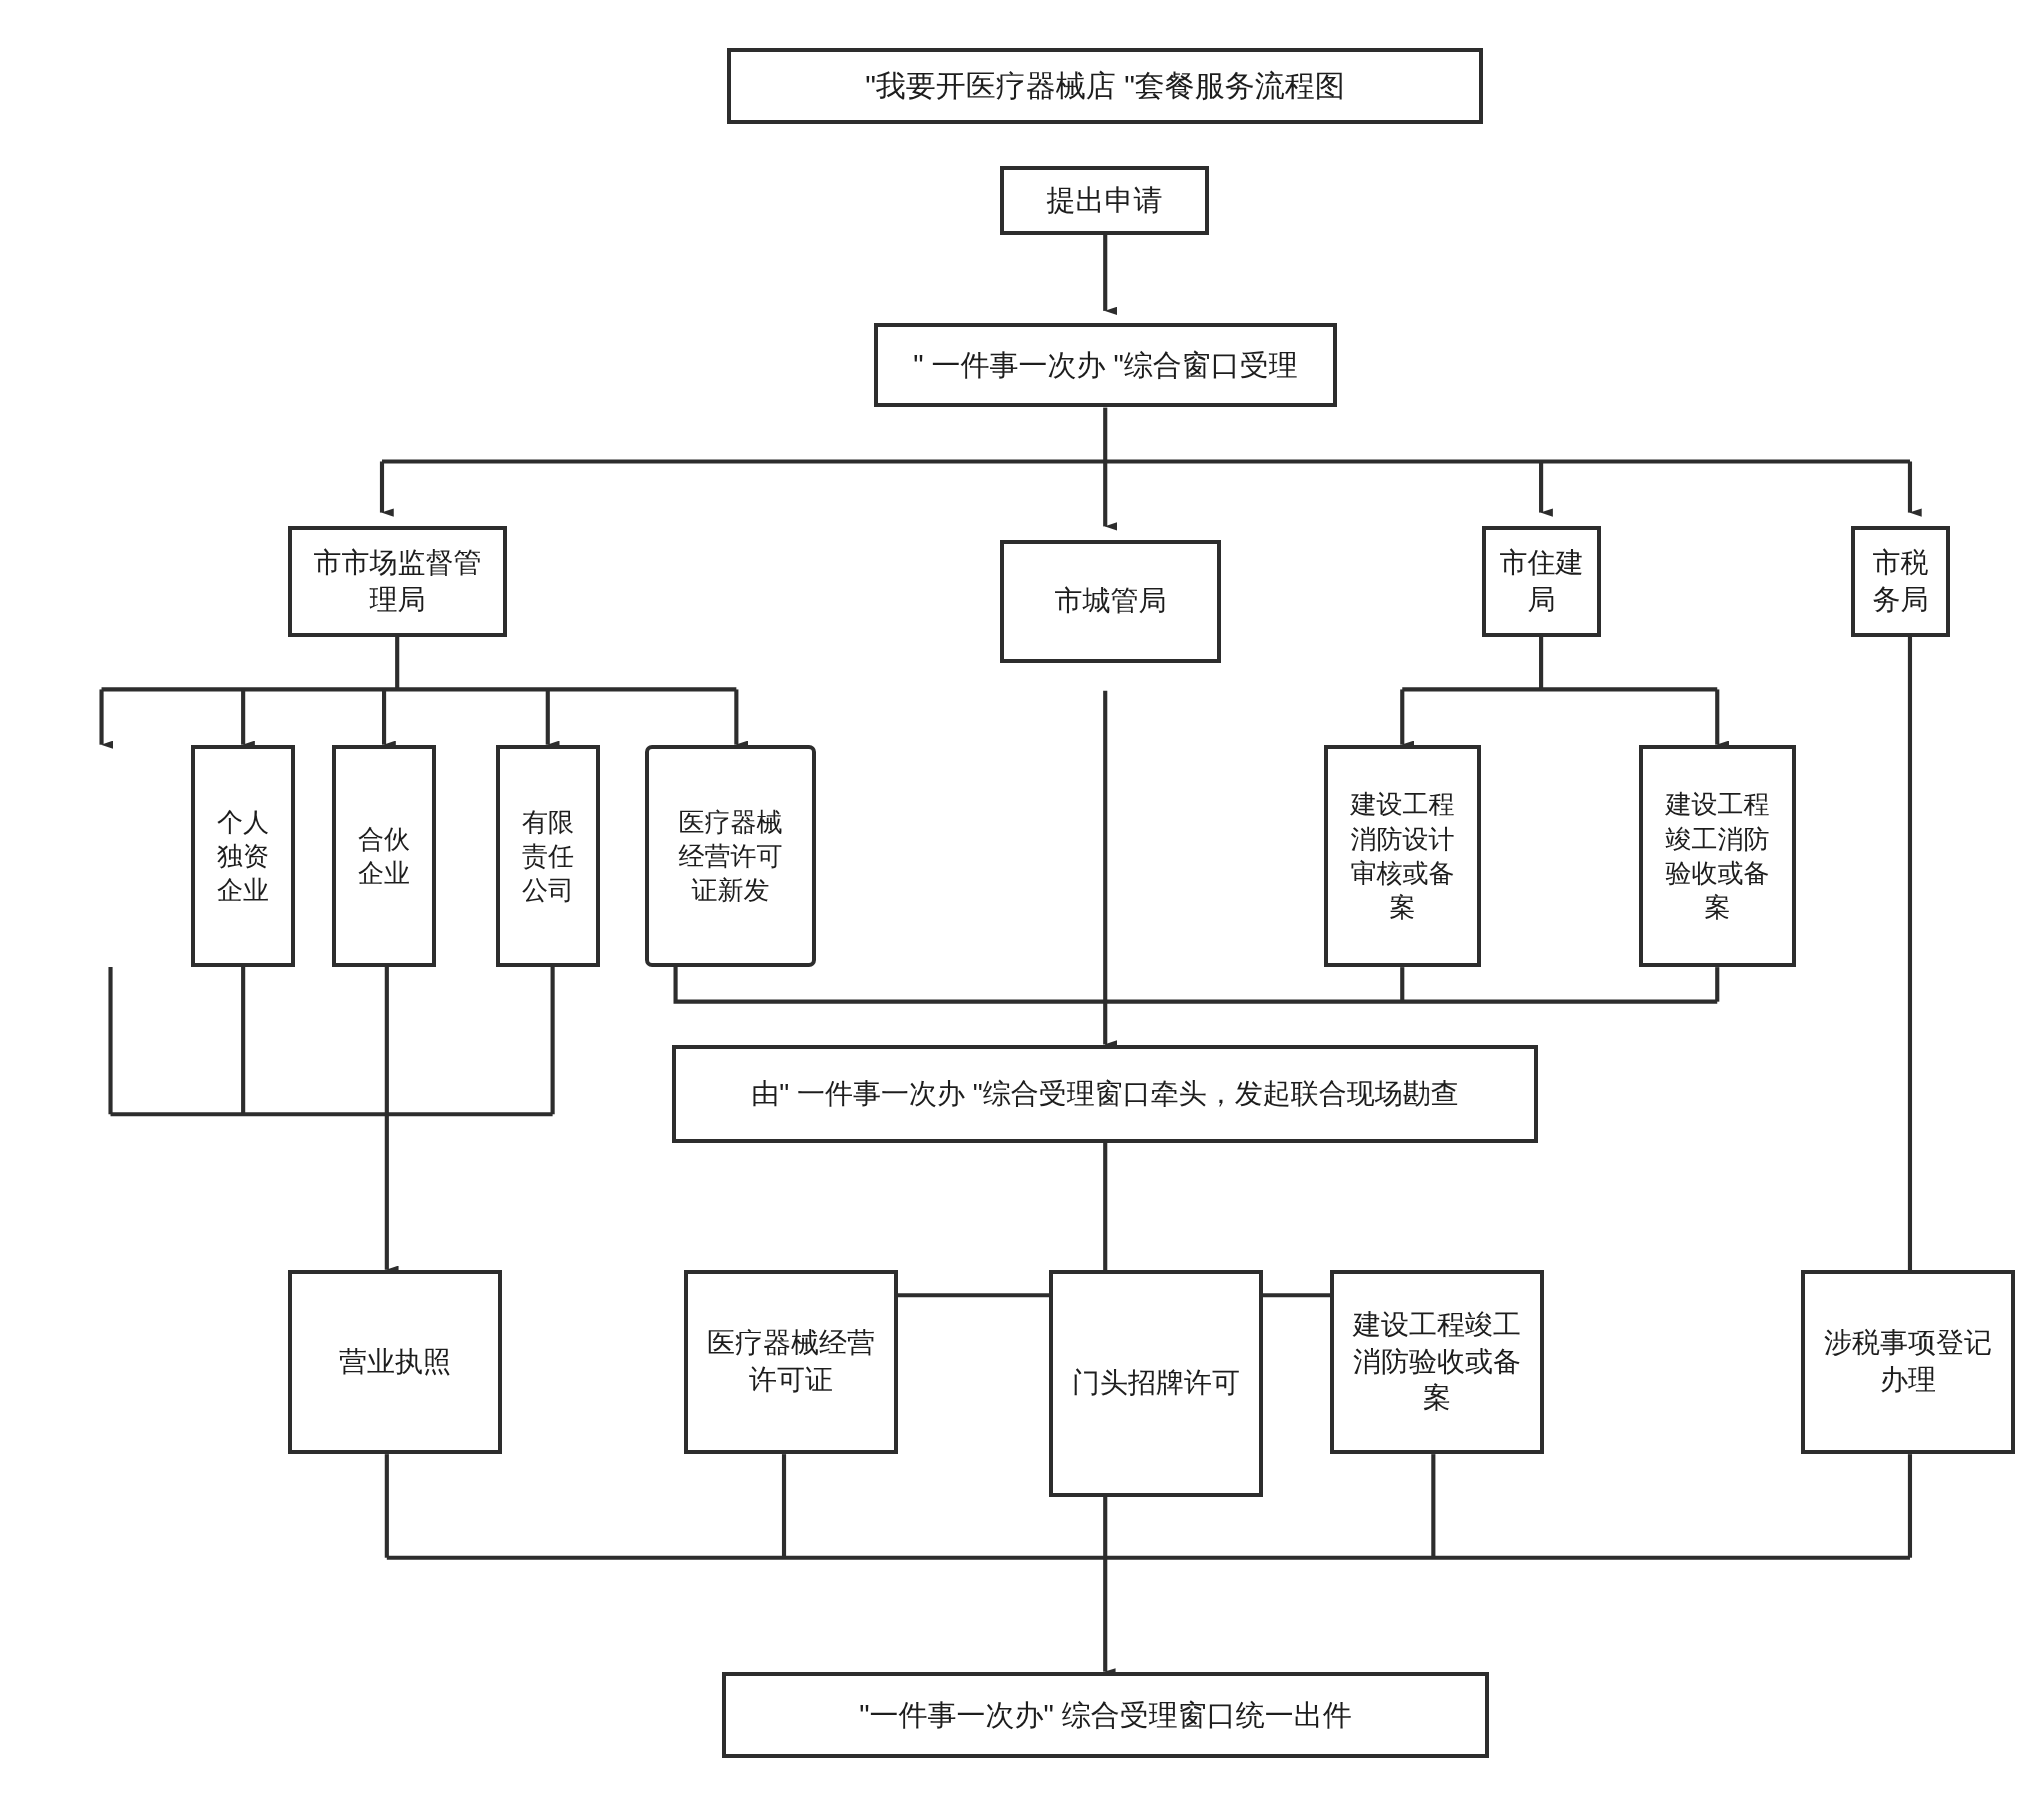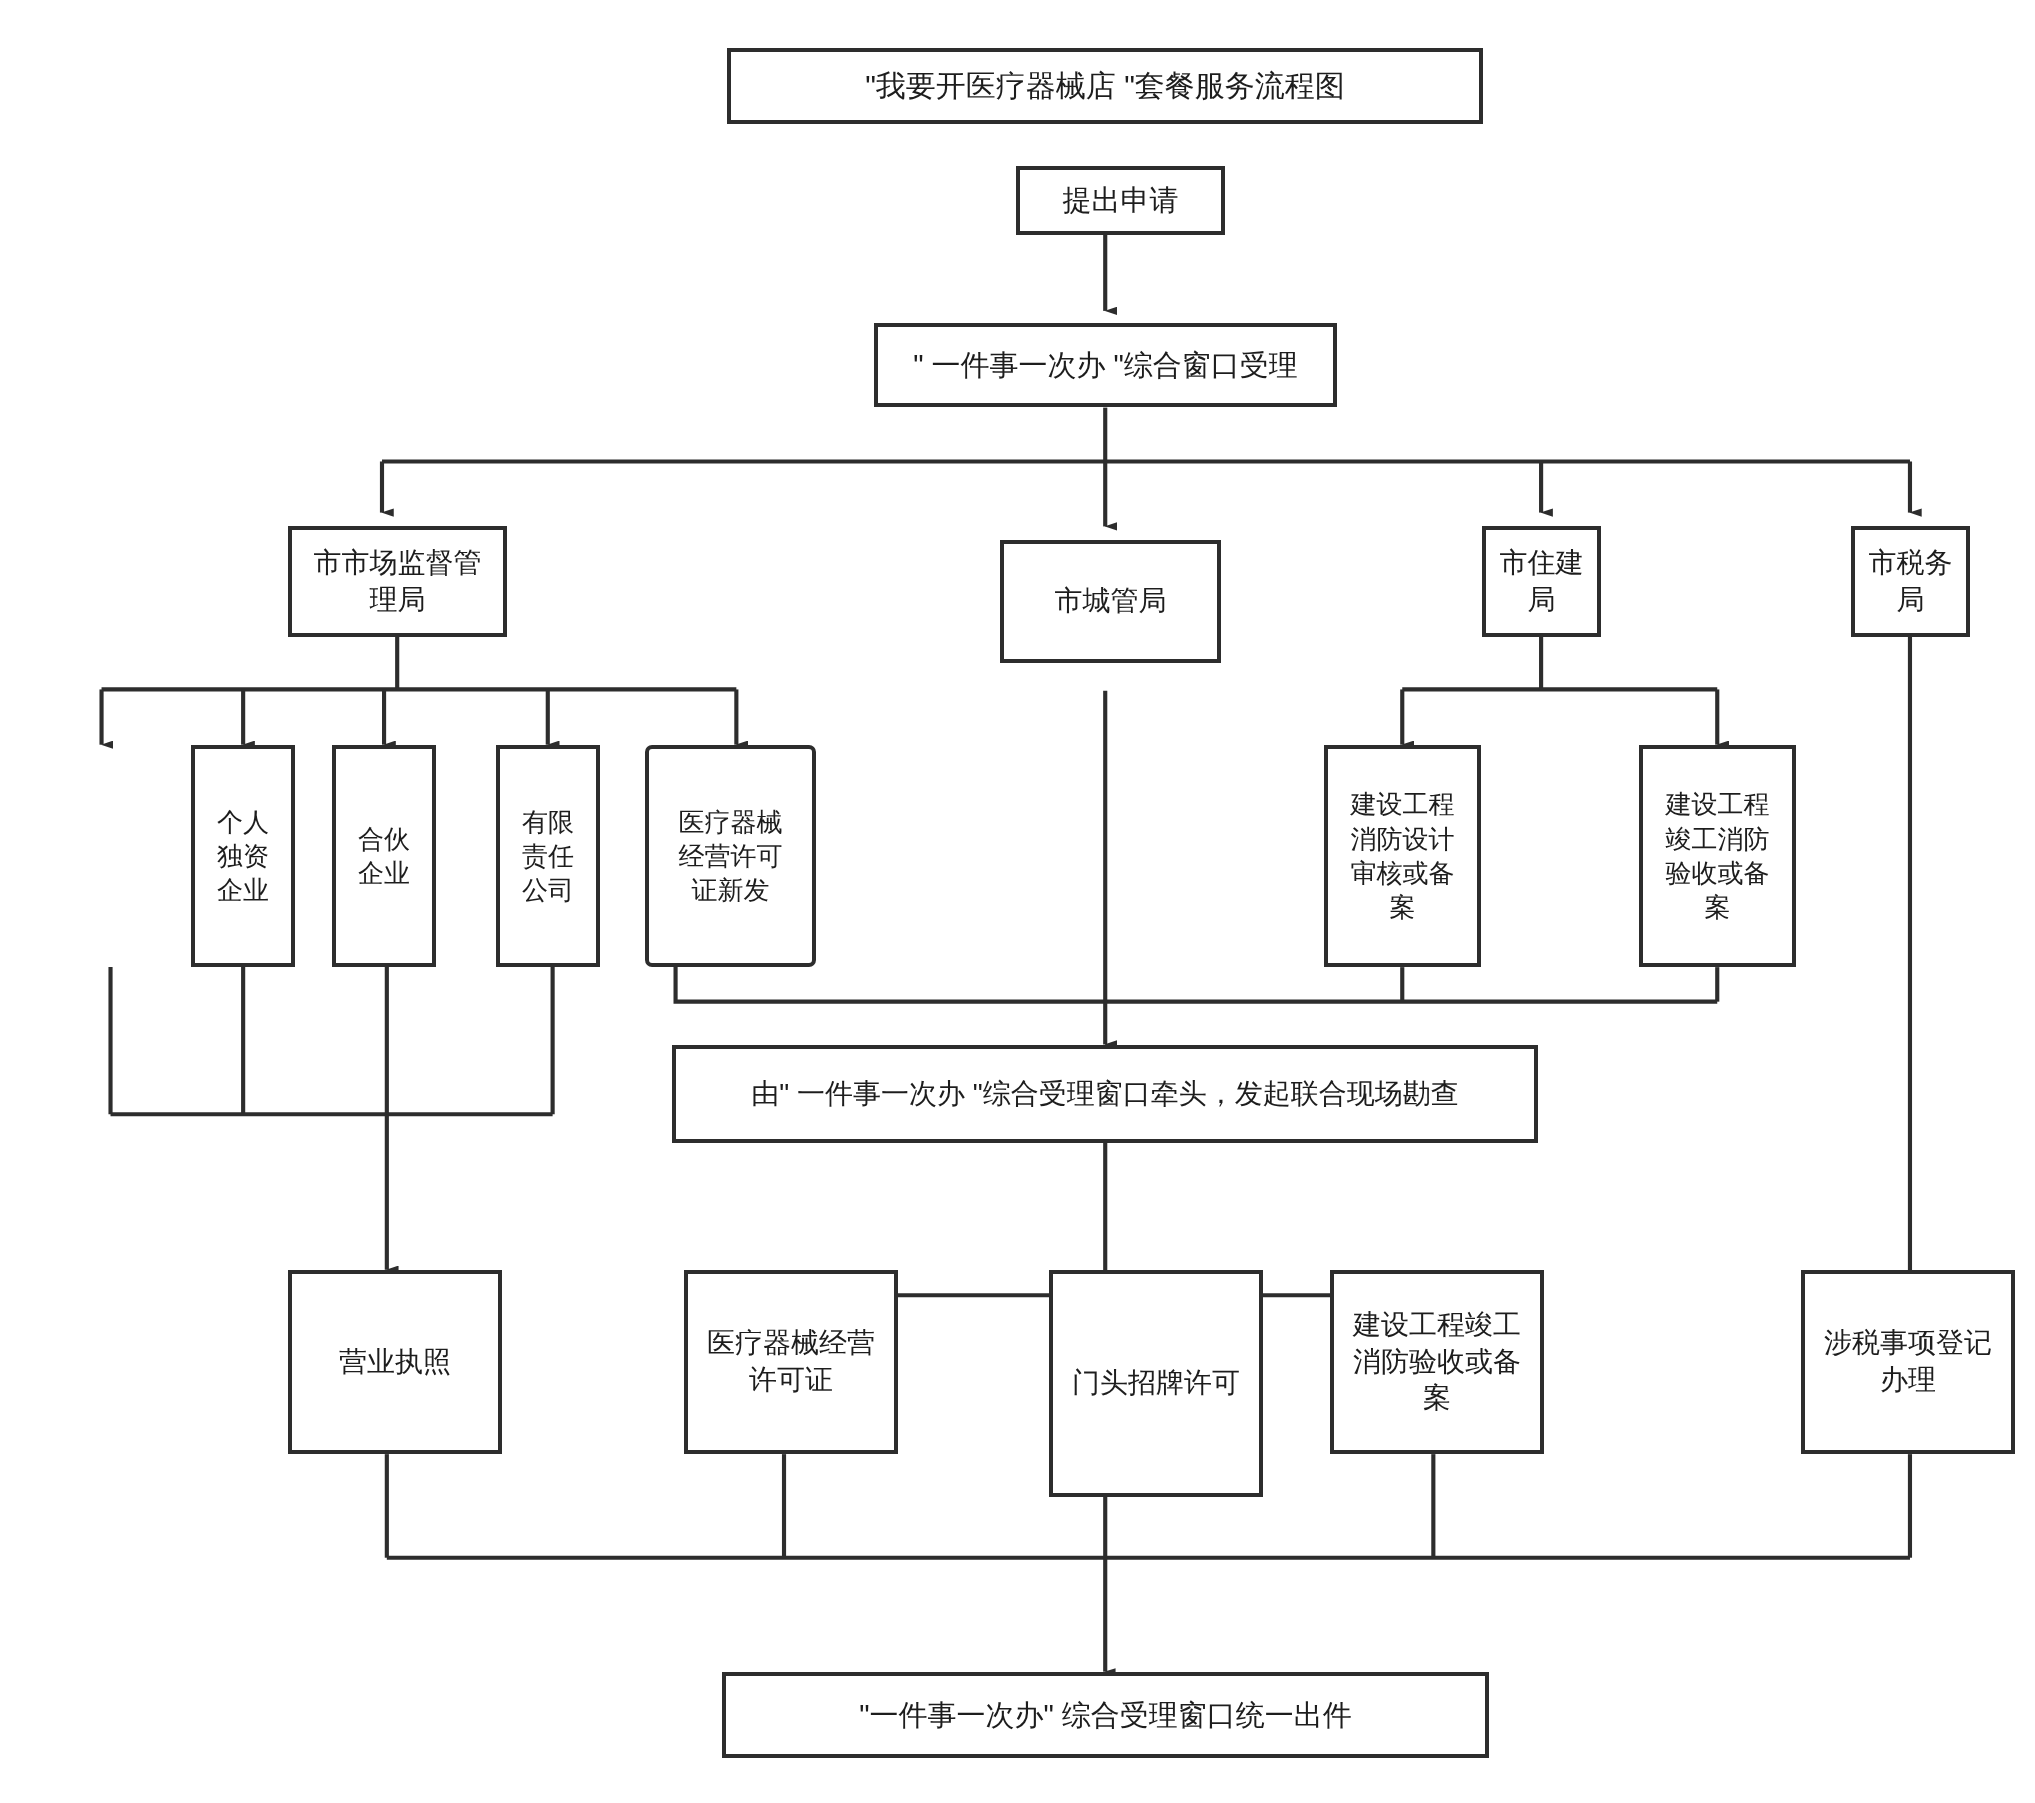--- a/index.html
+++ b/index.html
@@ -85,42 +85,42 @@
       <path d="M560,2255 L2765,2255"></path>
       <path d="M1600,2255 L1600,2420" marker-end="url(#arwS)"></path>
 
     </g>
   </svg>
 
   <div class="node" style="left:727px;top:48px;width:756px;height:76px;">
     <span class="txt t-title">"我要开医疗器械店 "套餐服务流程图</span>
   </div>
 
-  <div class="node" style="left:1000px;top:166px;width:209px;height:69px;margin-left:16px;">
+  <div class="node" style="left:1000px;top:166px;width:209px;height:69px;">
     <span class="txt t-big">提出申请</span>
   </div>
 
   <div class="node" style="left:874px;top:323px;width:463px;height:84px;">
     <span class="txt t-big">" 一件事一次办 "综合窗口受理</span>
   </div>
 
   <div class="node" style="left:288px;top:526px;width:219px;height:111px;">
     <span class="txt t-dept">市市场监督管
 理局</span>
   </div>
 
   <div class="node" style="left:1000px;top:540px;width:221px;height:123px;justify-content:center;">
     <span class="txt t-dept">市城管局</span>
   </div>
 
   <div class="node" style="left:1482px;top:526px;width:119px;height:111px;">
     <span class="txt t-dept">市住建局</span>
   </div>
 
-  <div class="node" style="left:1851px;top:526px;width:119px;height:111px;">
+  <div class="node" style="left:1851px;top:526px;width:99px;height:111px;">
     <span class="txt t-dept">市税务局</span>
   </div>
 
 
   <div class="node" style="left:191px;top:745px;width:104px;height:222px;align-items:center;">
     <span class="txt t-sm">个人
 独资
 企业</span>
   </div>
 

